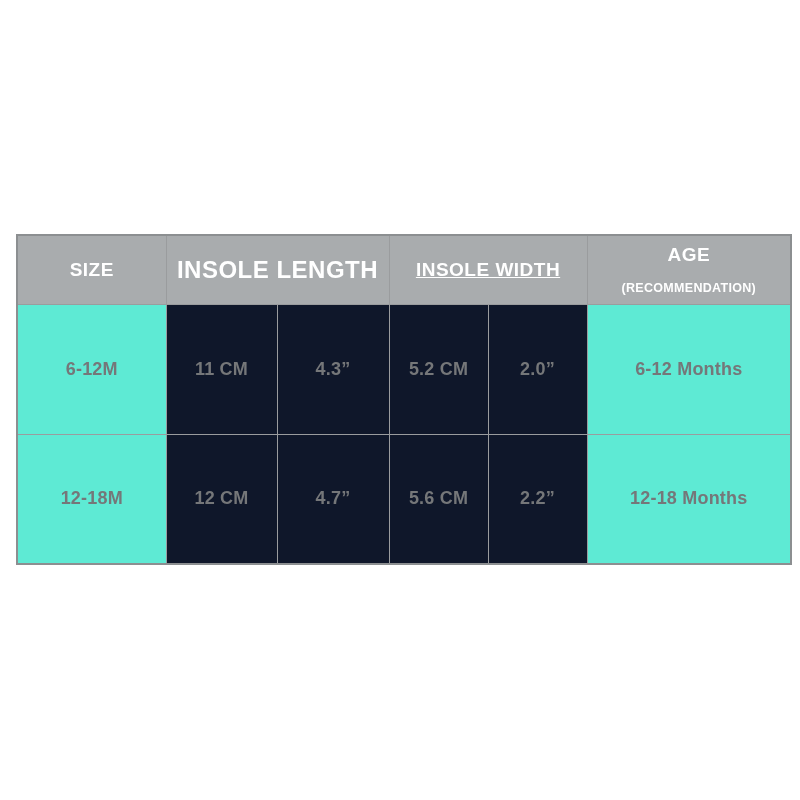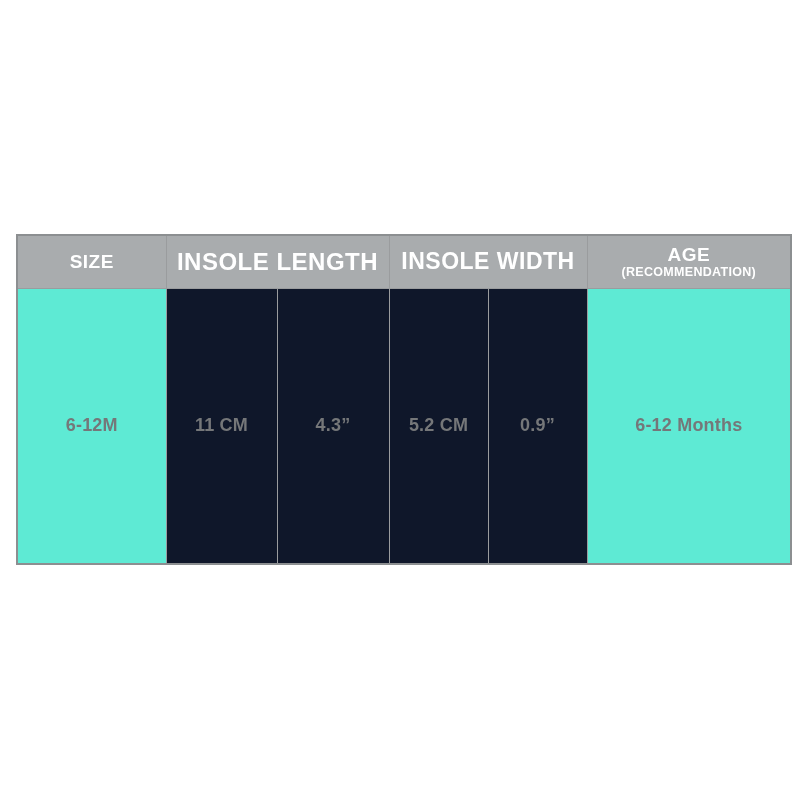--- a/index.html
+++ b/index.html
@@ -45,32 +45,32 @@
   thead th {
     background: #a9acae;
     color: #ffffff;
     height: 49px;
     font-weight: bold;
     letter-spacing: 0.5px;
     border-color: #9a9c9e;
   }
   th.h-size        { font-size: 19px; }
   th.h-length      { font-size: 24px; }
-  th.h-width       { font-size: 23px; }
+  th.h-width       { font-size: 19px; text-decoration: underline; }
   th.h-age         { font-size: 19px; line-height: 1.0; padding-top: 2px; }
   th.h-age .age-main {
     display: block;
     font-size: 19px;
     letter-spacing: 0.5px;
   }
   th.h-age .age-sub {
     display: block;
     font-size: 12.5px;
     letter-spacing: 0.3px;
-    margin-top: 2px;
+    margin-top: 18px;
   }
 
   
   tbody tr { height: 70.5px; }
 
   td.c-size,
   td.c-age {
     background: #5eead4;
     color: #757779;
     font-size: 18px;
@@ -122,21 +122,29 @@
         </th>
       </tr>
     </thead>
 
     <tbody>
       <tr>
         <td class="c-size">6-12M</td>
         <td class="c-val">11 CM</td>
         <td class="c-val">4.3”</td>
         <td class="c-val">5.2 CM</td>
-        <td class="c-val">0.9”</td>
+        <td class="c-val">2.0”</td>
         <td class="c-age">6-12 Months</td>
       </tr>
 
+      <tr>
+        <td class="c-size">12-18M</td>
+        <td class="c-val">12 CM</td>
+        <td class="c-val">4.7”</td>
+        <td class="c-val">5.6 CM</td>
+        <td class="c-val">2.2”</td>
+        <td class="c-age">12-18 Months</td>
+      </tr>
 
 
     </tbody>
   </table>
 </div>
 
 </body></html>

